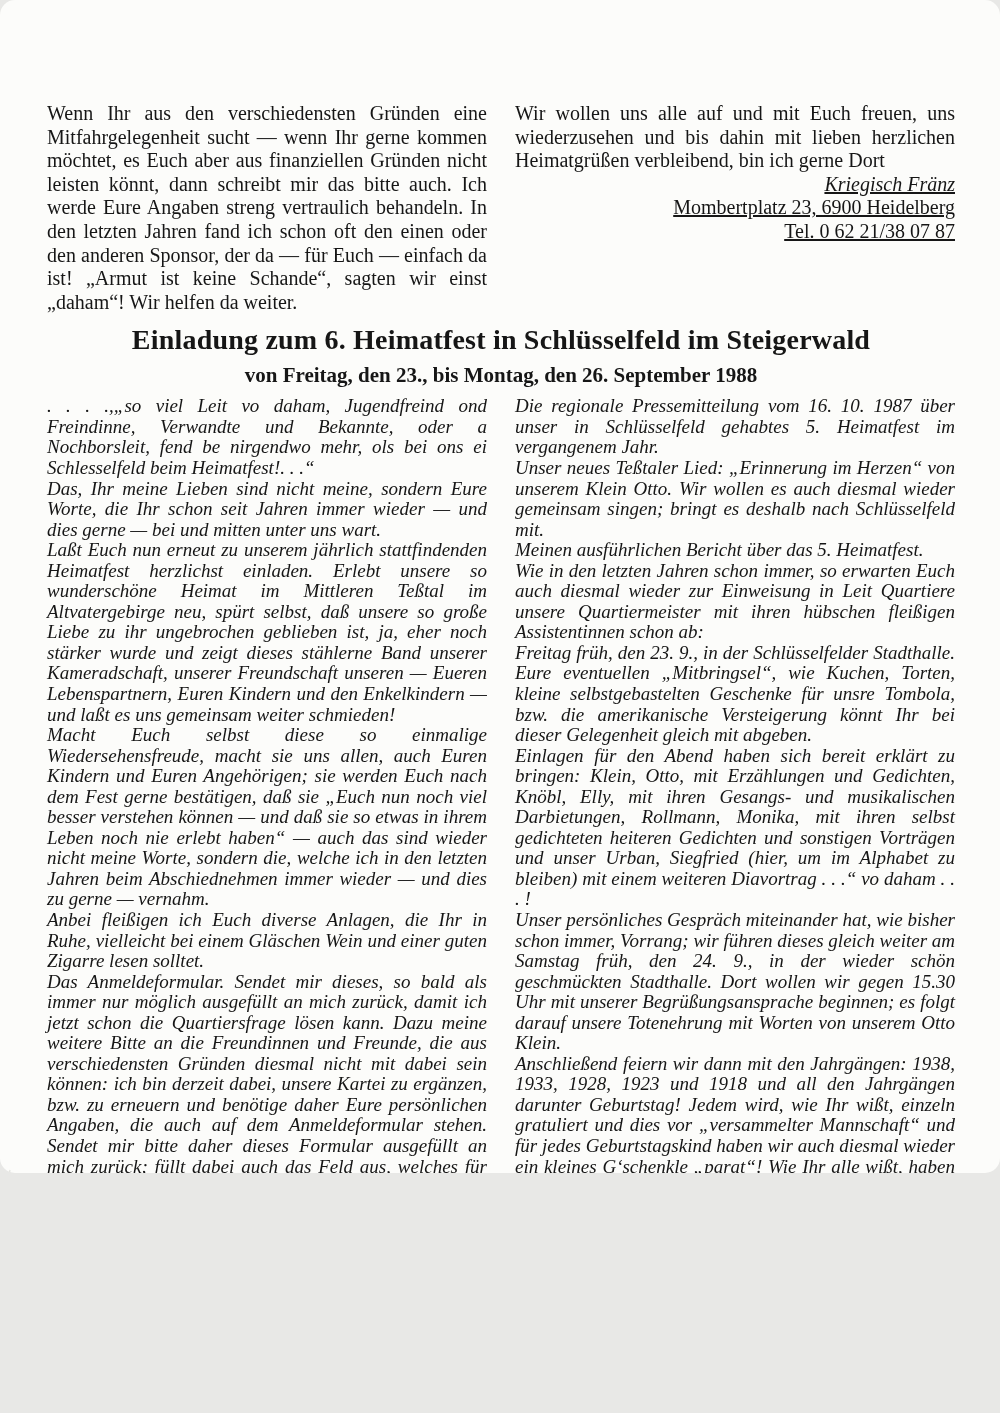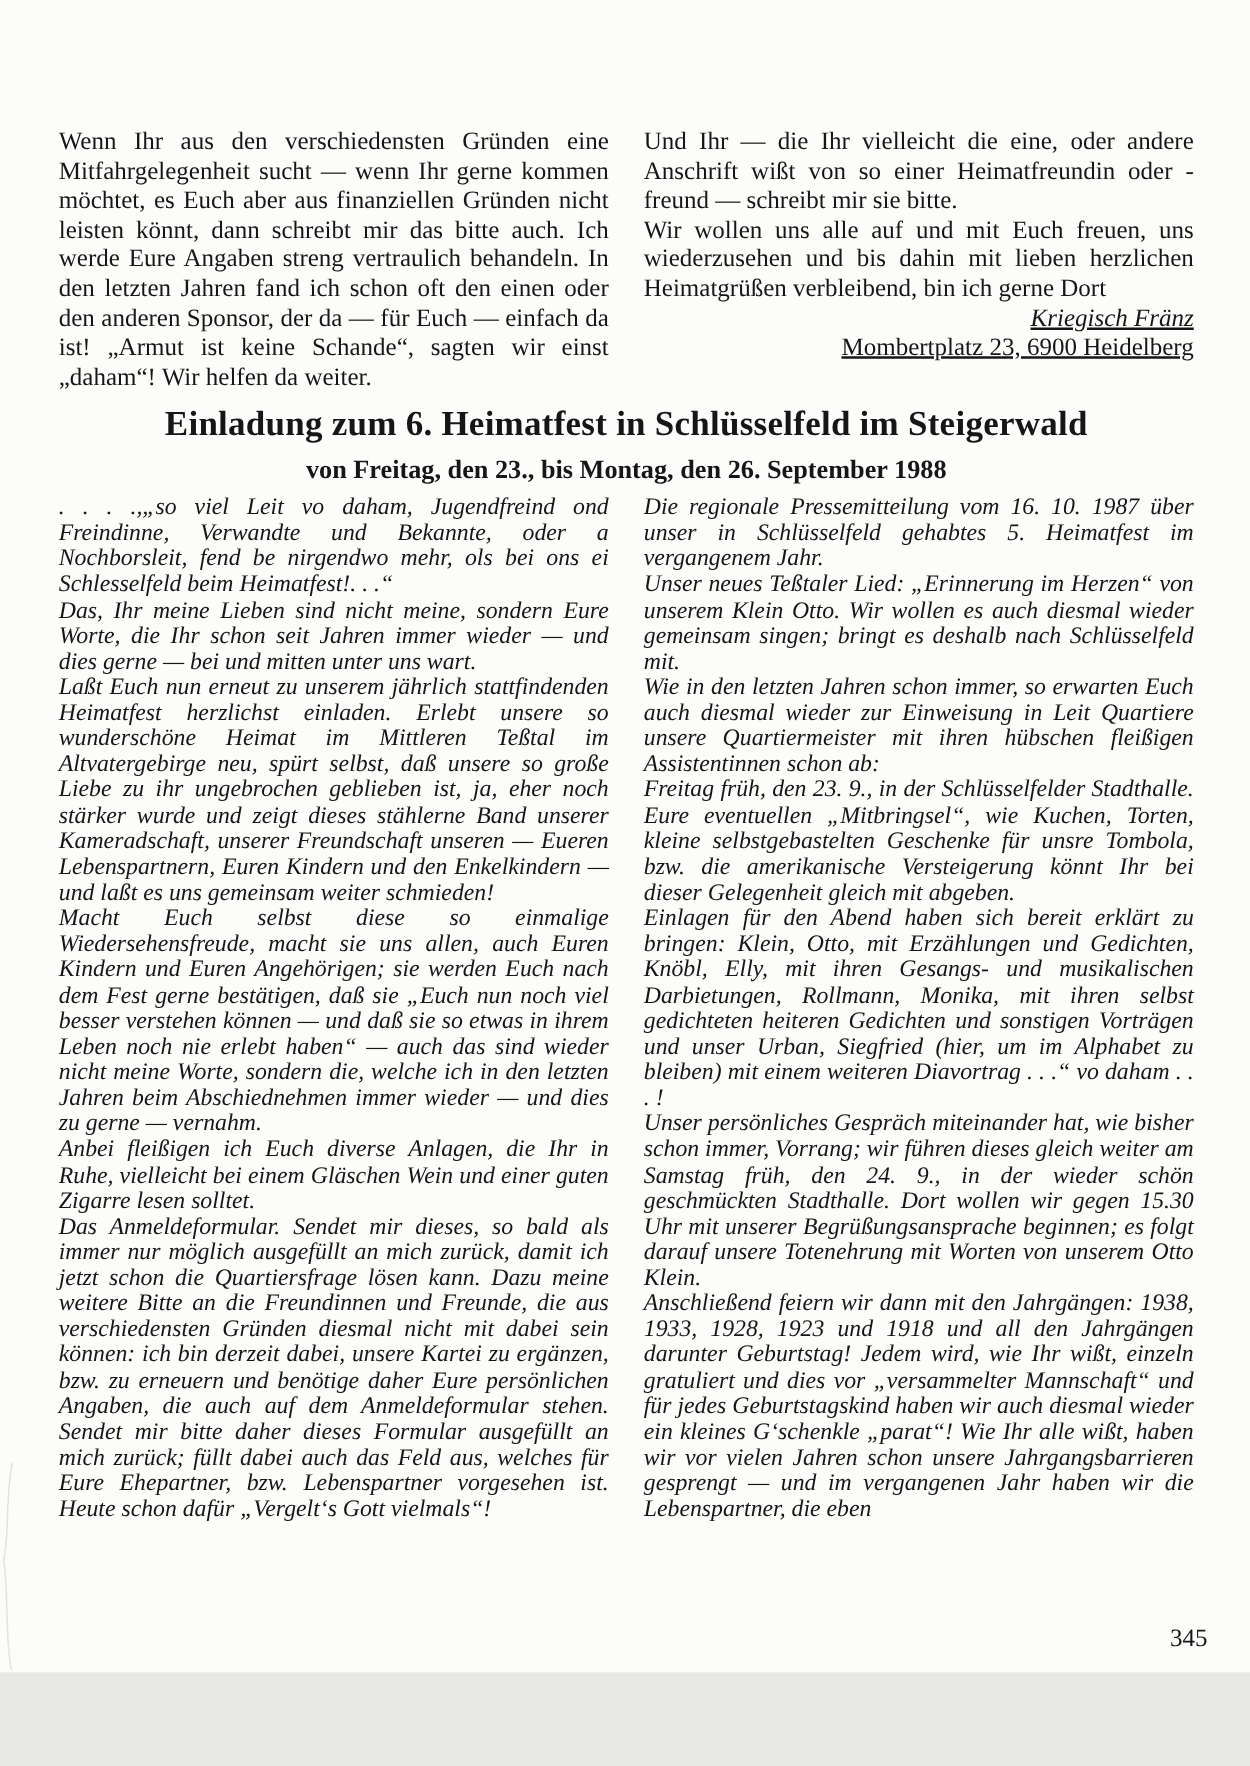--- a/index.html
+++ b/index.html
@@ -1,26 +1,27 @@
 <!DOCTYPE html>
 <html lang="de"><head>
 <meta charset="utf-8">
 <style>
   html, body { margin: 0; padding: 0; background: #e8e8e6; }
   .page {
     position: relative;
     width: 1000px;
-    height: 1338px;
+    height: 1173px;
     margin: 0 auto;
     background: #fcfcfa;
     color: #161616;
     font-family: "Liberation Serif", "DejaVu Serif", serif;
     box-sizing: border-box;
     padding: 102px 45px 0 47px;
     overflow: hidden;
+    border-radius: 15px;
   }
   .two-col {
     display: grid;
     grid-template-columns: 440px 440px;
     column-gap: 28px;
   }
   .intro { font-size: 20px; line-height: 23.6px; }
   .intro p, .main p {
     margin: 0;
     text-align: justify;
@@ -62,45 +63,46 @@
 <body>
 
 <div class="page">
 
   <section class="intro two-col">
     <div class="col">
       <p>Wenn Ihr aus den verschiedensten Gründen eine Mitfahrgelegenheit sucht — wenn Ihr gerne kommen möchtet, es Euch aber aus finanziellen Gründen nicht leisten könnt, dann schreibt mir das bitte auch. Ich werde Eure Angaben streng vertraulich behandeln. In den letzten Jahren fand ich schon oft den einen oder den anderen Sponsor, der da — für Euch — einfach da ist! „Armut ist keine Schande“, sagten wir einst „daham“! Wir helfen da weiter.</p>
     </div>
     <div class="col">
       <div>
-          <p>Und Ihr — die Ihr vielleicht die eine, oder andere Anschrift wißt von so einer Heimatfreundin oder -freund — schreibt mir sie bitte.</p>
           <p>Wir wollen uns alle auf und mit Euch freuen, uns wiederzusehen und bis dahin mit lieben herzlichen Heimatgrüßen verbleibend, bin ich gerne Dort</p>
         </div>
       <div class="sig-block">
         <div class="sig-name">Kriegisch Fränz</div>
         <div>Mombertplatz 23, 6900 Heidelberg</div>
+        <div>Tel. 0 62 21/38 07 87</div>
       </div>
     </div>
   </section>
 
   <h1 class="article-title">Einladung zum 6. Heimatfest in Schlüsselfeld im Steigerwald</h1>
   <h2 class="article-subtitle">von Freitag, den 23., bis Montag, den 26. September 1988</h2>
 
   <section class="main two-col">
     <div class="col">
         <p>. . . .,„so viel Leit vo daham, Jugendfreind ond Freindinne, Verwandte und Bekannte, oder a Nochborsleit, fend be nirgendwo mehr, ols bei ons ei Schlesselfeld beim Heimatfest!. . .“</p>
         <p>Das, Ihr meine Lieben sind nicht meine, sondern Eure Worte, die Ihr schon seit Jahren immer wieder — und dies gerne — bei und mitten unter uns wart.</p>
         <p>Laßt Euch nun erneut zu unserem jährlich stattfindenden Heimatfest herzlichst einladen. Erlebt unsere so wunderschöne Heimat im Mittleren Teßtal im Altvatergebirge neu, spürt selbst, daß unsere so große Liebe zu ihr ungebrochen geblieben ist, ja, eher noch stärker wurde und zeigt dieses stählerne Band unserer Kameradschaft, unserer Freundschaft unseren — Eueren Lebenspartnern, Euren Kindern und den Enkelkindern — und laßt es uns gemeinsam weiter schmieden!</p>
         <p>Macht Euch selbst diese so einmalige Wiedersehensfreude, macht sie uns allen, auch Euren Kindern und Euren Angehörigen; sie werden Euch nach dem Fest gerne bestätigen, daß sie „Euch nun noch viel besser verstehen können — und daß sie so etwas in ihrem Leben noch nie erlebt haben“ — auch das sind wieder nicht meine Worte, sondern die, welche ich in den letzten Jahren beim Abschiednehmen immer wieder — und dies zu gerne — vernahm.</p>
         <p>Anbei fleißigen ich Euch diverse Anlagen, die Ihr in Ruhe, vielleicht bei einem Gläschen Wein und einer guten Zigarre lesen solltet.</p>
         <p>Das Anmeldeformular. Sendet mir dieses, so bald als immer nur möglich ausgefüllt an mich zurück, damit ich jetzt schon die Quartiersfrage lösen kann. Dazu meine weitere Bitte an die Freundinnen und Freunde, die aus verschiedensten Gründen diesmal nicht mit dabei sein können: ich bin derzeit dabei, unsere Kartei zu ergänzen, bzw. zu erneuern und benötige daher Eure persönlichen Angaben, die auch auf dem Anmeldeformular stehen. Sendet mir bitte daher dieses Formular ausgefüllt an mich zurück; füllt dabei auch das Feld aus, welches für Eure Ehepartner, bzw. Lebenspartner vorgesehen ist. Heute schon dafür „Vergelt‘s Gott vielmals“!</p>
       </div>
     <div class="col">
         <p>Die regionale Pressemitteilung vom 16. 10. 1987 über unser in Schlüsselfeld gehabtes 5. Heimatfest im vergangenem Jahr.</p>
         <p>Unser neues Teßtaler Lied: „Erinnerung im Herzen“ von unserem Klein Otto. Wir wollen es auch diesmal wieder gemeinsam singen; bringt es deshalb nach Schlüsselfeld mit.</p>
+        <p>Meinen ausführlichen Bericht über das 5. Heimatfest.</p>
         <p>Wie in den letzten Jahren schon immer, so erwarten Euch auch diesmal wieder zur Einweisung in Leit Quartiere unsere Quartiermeister mit ihren hübschen fleißigen Assistentinnen schon ab:</p>
         <p>Freitag früh, den 23. 9., in der Schlüsselfelder Stadthalle. Eure eventuellen „Mitbringsel“, wie Kuchen, Torten, kleine selbstgebastelten Geschenke für unsre Tombola, bzw. die amerikanische Versteigerung könnt Ihr bei dieser Gelegenheit gleich mit abgeben.</p>
         <p>Einlagen für den Abend haben sich bereit erklärt zu bringen: Klein, Otto, mit Erzählungen und Gedichten, Knöbl, Elly, mit ihren Gesangs- und musikalischen Darbietungen, Rollmann, Monika, mit ihren selbst gedichteten heiteren Gedichten und sonstigen Vorträgen und unser Urban, Siegfried (hier, um im Alphabet zu bleiben) mit einem weiteren Diavortrag . . .“ vo daham . . . !</p>
         <p>Unser persönliches Gespräch miteinander hat, wie bisher schon immer, Vorrang; wir führen dieses gleich weiter am Samstag früh, den 24. 9., in der wieder schön geschmückten Stadthalle. Dort wollen wir gegen 15.30 Uhr mit unserer Begrüßungsansprache beginnen; es folgt darauf unsere Totenehrung mit Worten von unserem Otto Klein.</p>
         <p>Anschließend feiern wir dann mit den Jahrgängen: 1938, 1933, 1928, 1923 und 1918 und all den Jahrgängen darunter Geburtstag! Jedem wird, wie Ihr wißt, einzeln gratuliert und dies vor „versammelter Mannschaft“ und für jedes Geburtstagskind haben wir auch diesmal wieder ein kleines G‘schenkle „parat“! Wie Ihr alle wißt, haben wir vor vielen Jahren schon unsere Jahrgangsbarrieren gesprengt — und im vergangenen Jahr haben wir die Lebenspartner, die eben</p>
       </div>
   </section>
 
   <div class="page-number">345</div>
 

